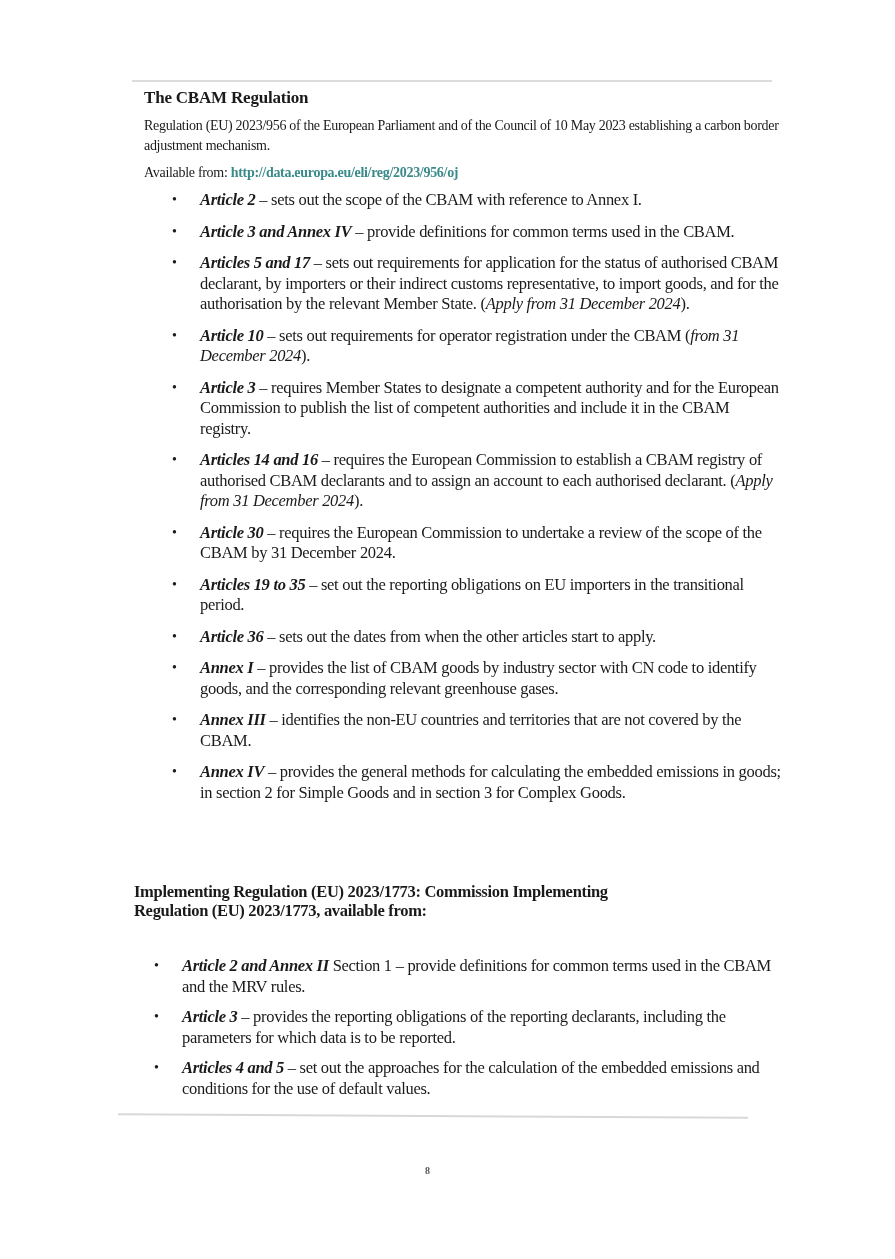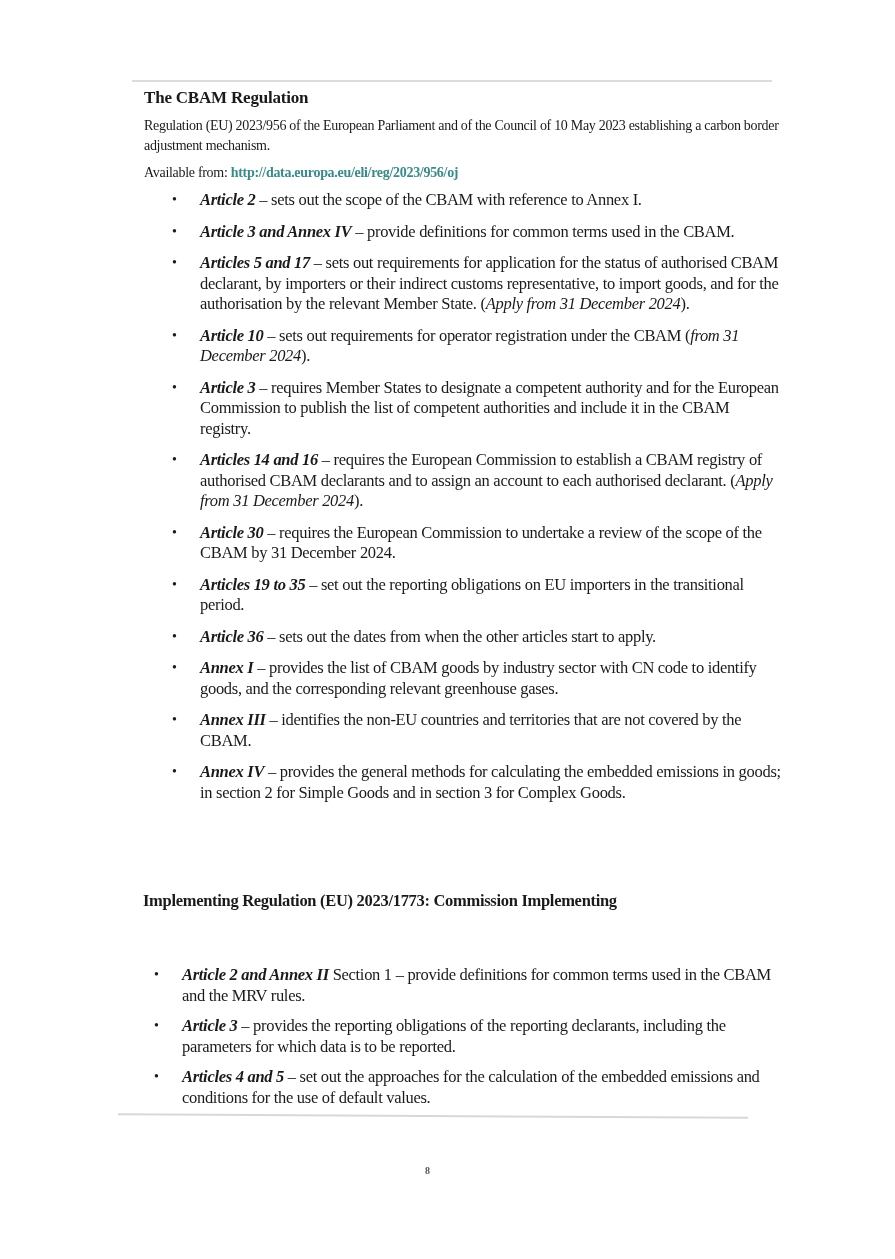--- a/index.html
+++ b/index.html
@@ -10,21 +10,21 @@
   .sec1 { position:absolute; left:144px; top:88px; width:640px; }
   h2 { font-size:17px; font-weight:bold; margin:0 0 8px 0; letter-spacing:-0.2px; }
   p.intro { font-size:14px; line-height:20px; margin:0 0 7px 0; letter-spacing:-0.3px; }
   a.link { color:#3a8a8a; font-weight:bold; text-decoration:none; }
   ul.items { list-style:none; margin:6px 0 0 0; padding:0 0 0 22px; }
   ul.items li { position:relative; padding-left:34px; font-size:16.5px; line-height:20.5px; margin-bottom:11px; letter-spacing:-0.3px; }
   ul.items li .bullet { position:absolute; left:6px; top:0; font-size:14px; }
   b { font-weight:bold;font-style:italic; }
   i { }
   .sec2 { position:absolute; left:128px; top:876px; width:660px; }
-  .sec2 h3 { font-size:16.5px; font-weight:bold; margin:15px; line-height:19px; letter-spacing:-0.3px; }
+  .sec2 h3 { font-size:16.5px; font-weight:bold; margin:6px; line-height:19px; letter-spacing:-0.3px; }
   .sec2 ul.items { margin-top:36px; padding-left:20px; }
   .sec2 ul.items li { margin-bottom:10px; }
   .pagenum { position:absolute; left:425px; top:1165px; font-size:10px; color:#555; font-weight:bold; }
 </style>
 </head>
 <body>
 
 <div class="rule-top"></div>
 
 <div class="sec1">
@@ -45,21 +45,21 @@
       <li><span class="bullet">•</span><b>Article 36</b><span> – sets out the dates from when the other articles start to apply.</span></li>
       <li><span class="bullet">•</span><b>Annex I</b><span> – provides the list of CBAM goods by industry sector with CN code to identify goods, and the corresponding relevant greenhouse gases.</span></li>
       <li><span class="bullet">•</span><b>Annex III</b><span> – identifies the non-EU countries and territories that are not covered by the CBAM.</span></li>
       <li><span class="bullet">•</span><b>Annex IV</b><span> – provides the general methods for calculating the embedded emissions in goods; in section 2 for Simple Goods and in section 3 for Complex Goods.</span></li>
     </ul>
 </div>
 
 <div class="sec2">
   <h3>
     <span>Implementing Regulation (EU) 2023/1773: Commission Implementing</span><br>
-    <br>
+    <span>Regulation (EU) 2023/1773, available from:</span><br>
   </h3>
   <ul class="items" id="list2">
       <li><span class="bullet">•</span><b>Article 2 and Annex II</b><span> Section 1 – provide definitions for common terms used in the CBAM and the MRV rules.</span></li>
       <li><span class="bullet">•</span><b>Article 3</b><span> – provides the reporting obligations of the reporting declarants, including the parameters for which data is to be reported.</span></li>
       <li><span class="bullet">•</span><b>Articles 4 and 5</b><span> – set out the approaches for the calculation of the embedded emissions and conditions for the use of default values.</span></li>
     </ul>
 </div>
 
 <div class="rule-bottom"></div>
 <div class="pagenum">8</div>

